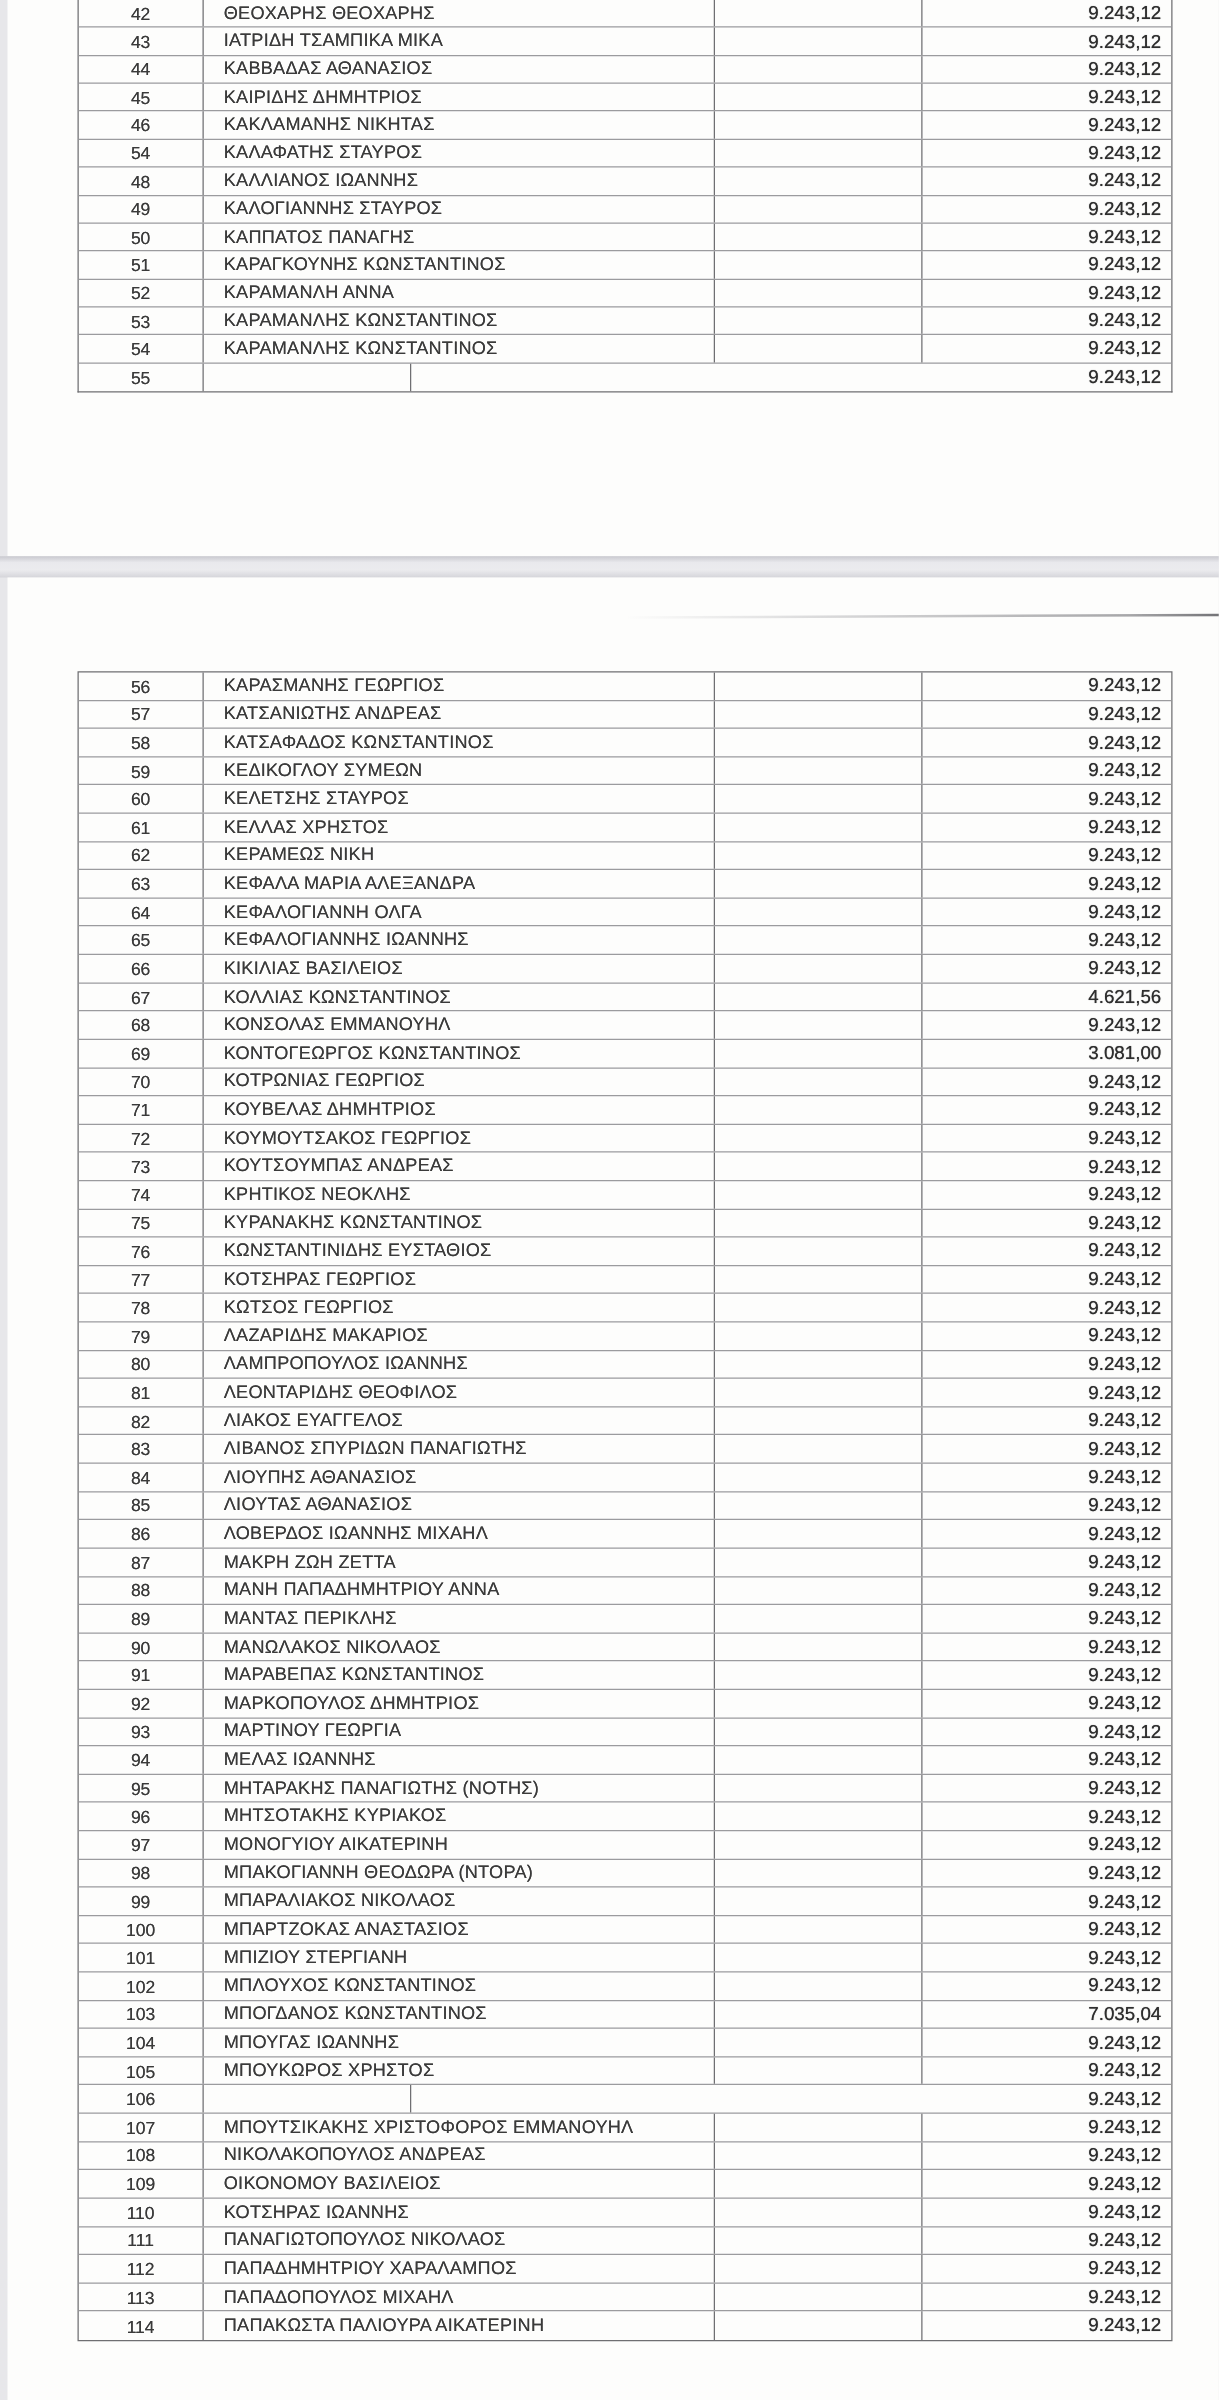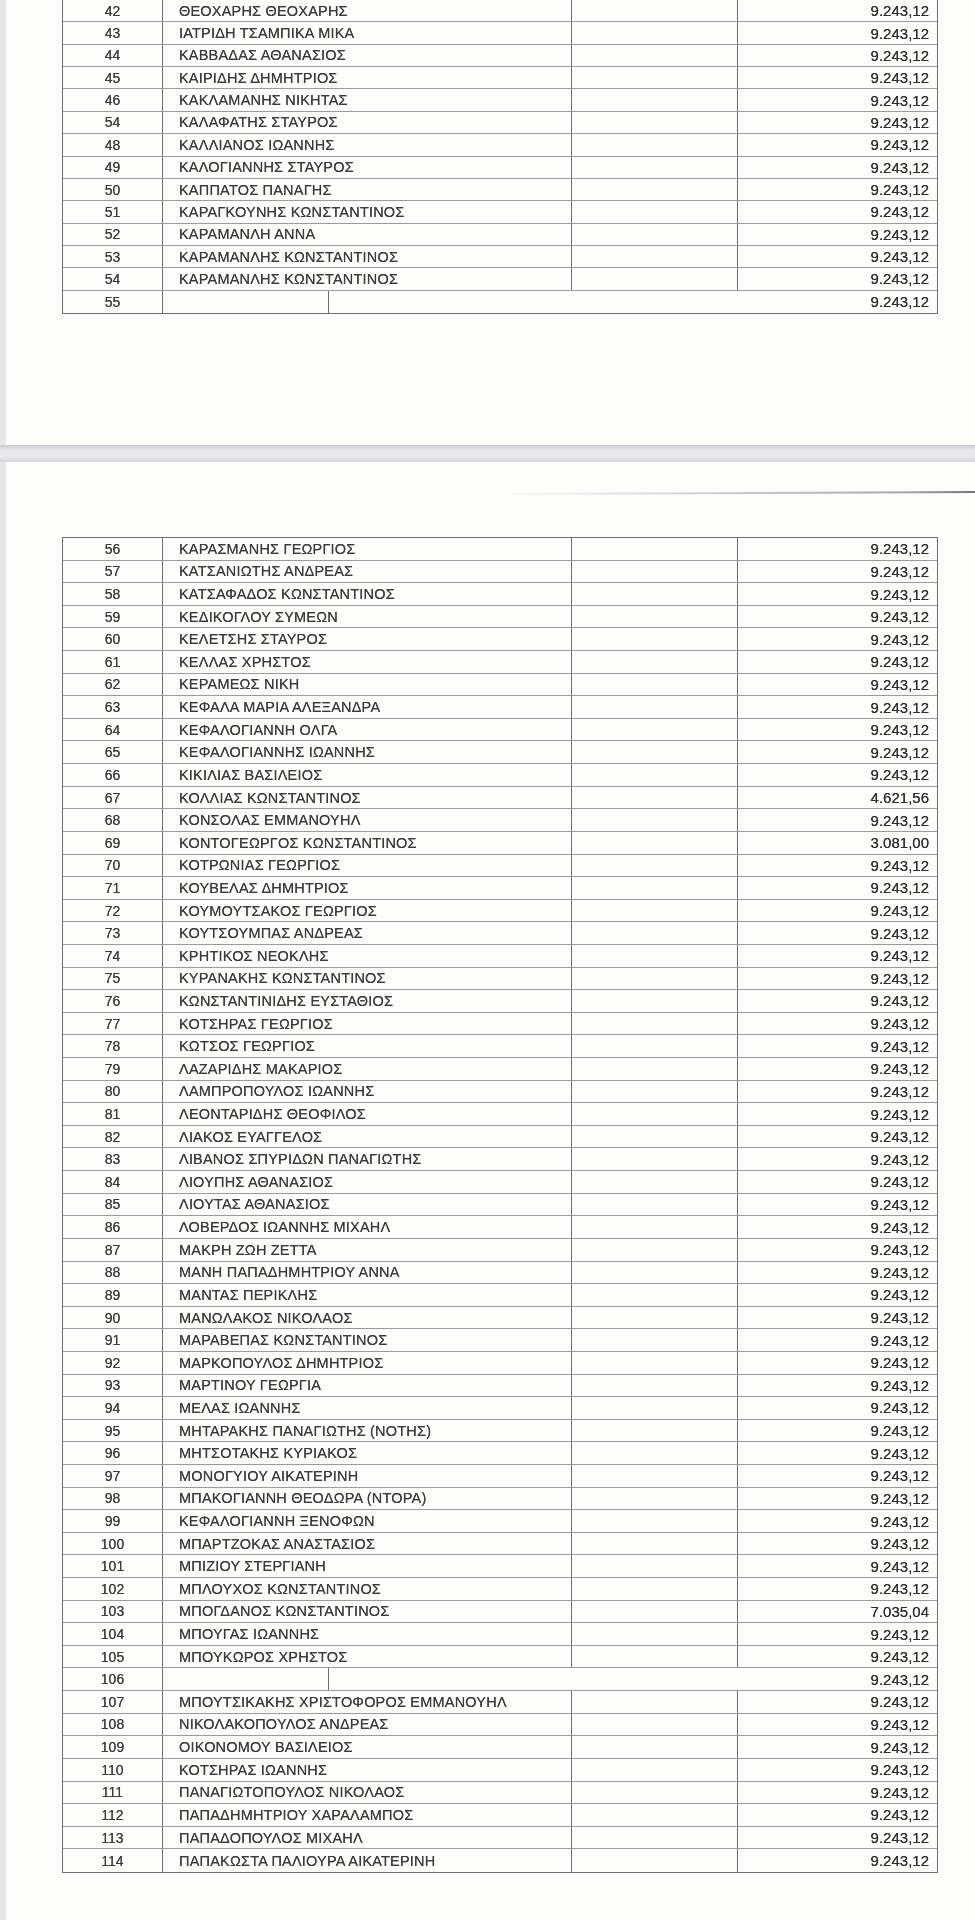--- a/index.html
+++ b/index.html
@@ -407,21 +407,21 @@
     <div class="cell c-val">9.243,12</div>
   </div>
       <div class="row">
     <div class="cell c-num">98</div>
     <div class="cell c-name">ΜΠΑΚΟΓΙΑΝΝΗ ΘΕΟΔΩΡΑ (ΝΤΟΡΑ)</div>
     <div class="cell c-empty"></div>
     <div class="cell c-val">9.243,12</div>
   </div>
       <div class="row">
     <div class="cell c-num">99</div>
-    <div class="cell c-name">ΚΕΦΑΛΟΓΙΑΝΝΗ ΞΕΝΟΦΩΝ</div>
+    <div class="cell c-name">ΜΠΑΡΑΛΙΑΚΟΣ ΝΙΚΟΛΑΟΣ</div>
     <div class="cell c-empty"></div>
     <div class="cell c-val">9.243,12</div>
   </div>
       <div class="row">
     <div class="cell c-num">100</div>
     <div class="cell c-name">ΜΠΑΡΤΖΟΚΑΣ ΑΝΑΣΤΑΣΙΟΣ</div>
     <div class="cell c-empty"></div>
     <div class="cell c-val">9.243,12</div>
   </div>
       <div class="row">

